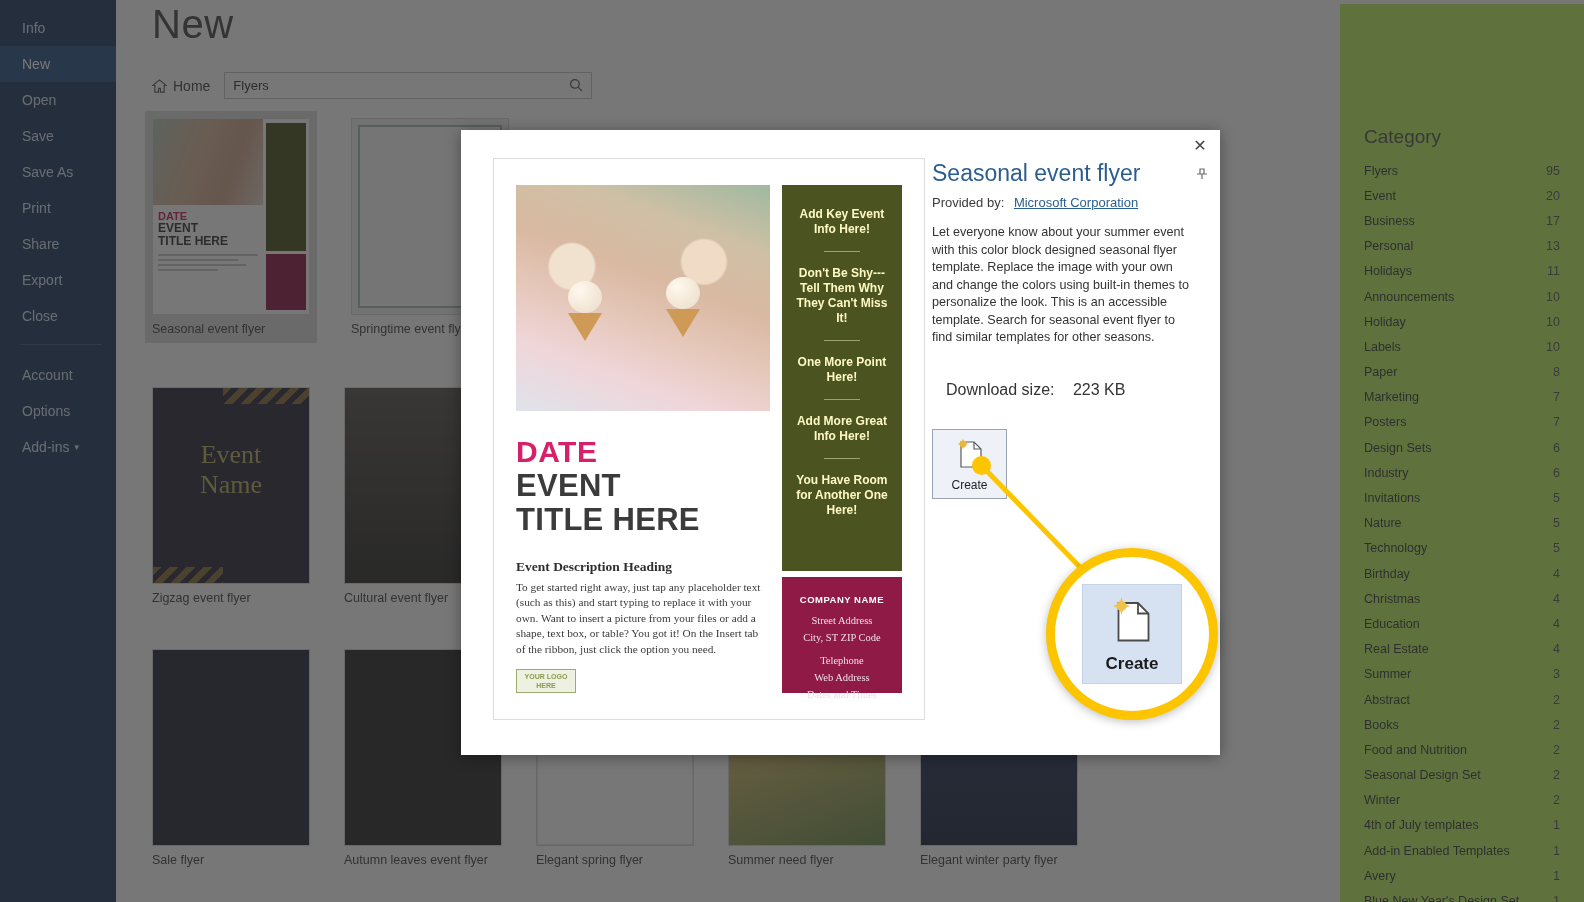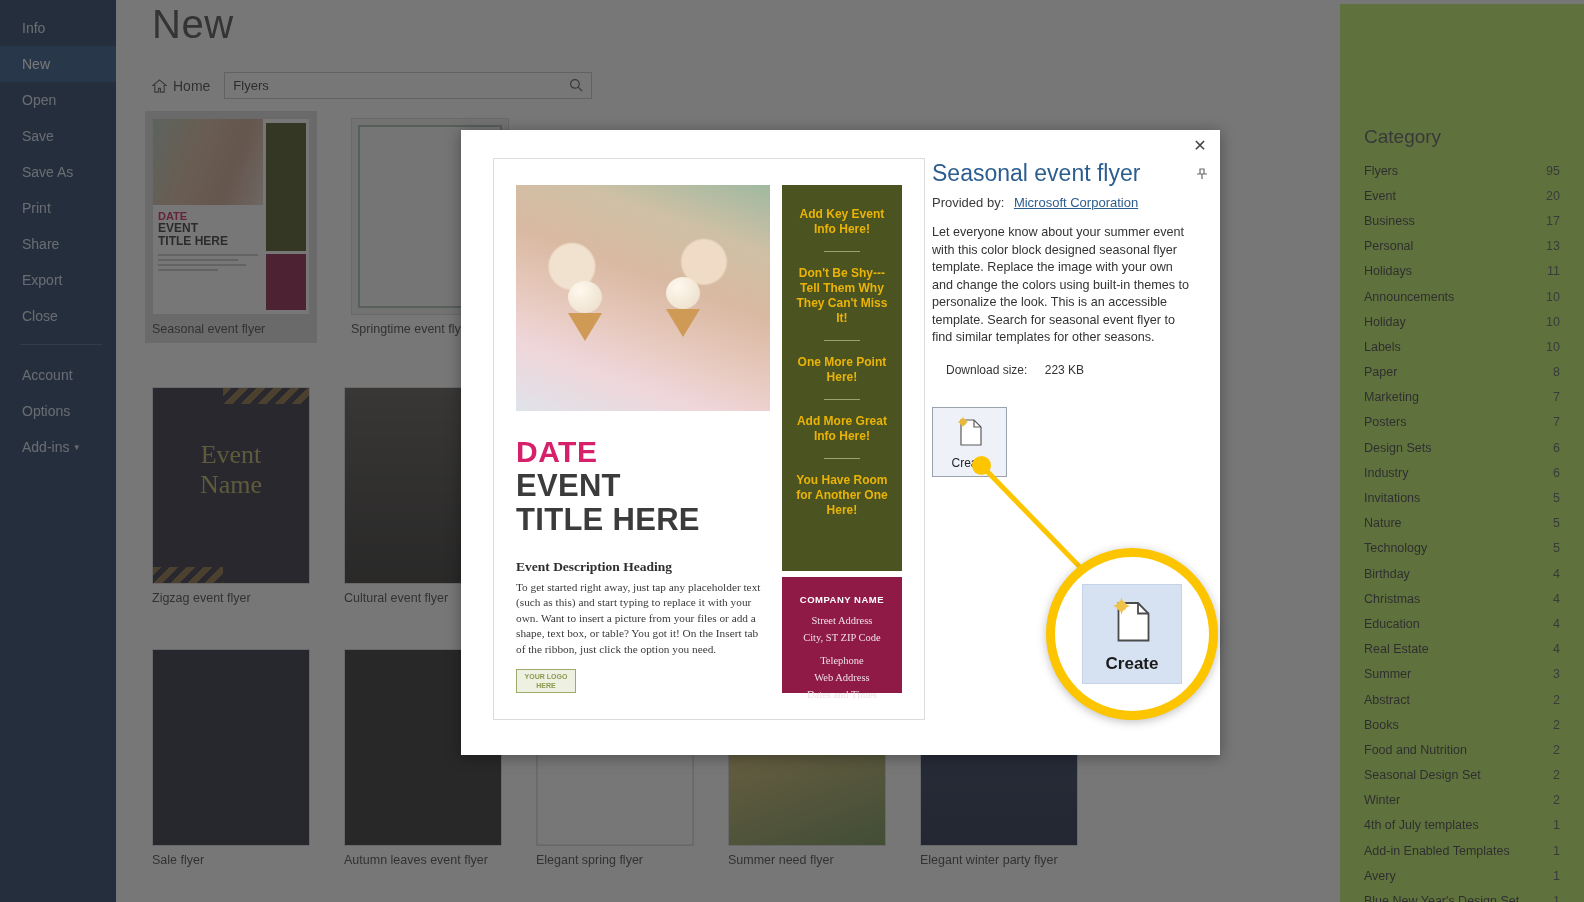--- a/index.html
+++ b/index.html
@@ -133,33 +133,33 @@
   .flyer-date { color: #d6206a; font-weight: bold; font-size: 30px; letter-spacing: .5px; margin-top: 24px; }
   .flyer-title { color: #3b3b3b; font-weight: bold; font-size: 31px; line-height: 34px; letter-spacing: .3px; }
   .flyer-sub { font-family: "Liberation Serif", serif; font-weight: bold; font-size: 13.5px; color: #2f2f2f; margin-top: 22px; }
   .flyer-body { font-family: "Liberation Serif", serif; font-size: 11.3px; color: #3a3a3a; line-height: 15.5px; margin-top: 5px; }
   .logo-box {
     margin-top: 12px; width: 60px; height: 27px; border: 1px solid #9bab6e; background: #eef0e2;
     color: #8a9a4e; font-size: 7px; font-weight: bold; text-align: center;
     display: flex; align-items: center; justify-content: center; line-height: 9px;
   }
   .flyer-side { width: 124px; margin-left: 12px; display: flex; flex-direction: column; }
-  .side-green { background: #4b5320; flex: 1; padding: 22px 10px; color: #eab308;
+  .side-green { background: #4b5320; flex: 1; padding: 22px 10px; color: #fef9c3;
     text-align: center; font-size: 12px; font-weight: bold; line-height: 15px; }
   .side-green .sep { width: 36px; height: 1px; background: #9aa472; margin: 14px auto; }
   .side-pink { background: #8e1a45; height: 116px; margin-top: 6px; color: #f0dfe6;
     text-align: center; padding: 14px 6px; font-family: "Liberation Serif", serif; font-size: 10.5px; line-height: 17px; }
   .side-pink .cn { font-family: "Liberation Sans", sans-serif; font-weight: bold; font-size: 9.5px; letter-spacing: .5px; color: #fff; margin-bottom: 4px; }
 
   .detail-pane { flex: 1; padding: 30px 30px 0 8px; }
   .tpl-name { font-size: 23px; color: #2c5d8f; font-weight: 300; }
   .provided { font-size: 13px; color: #3a3a3a; margin-top: 8px; }
   .provided a { color: #2c5d8f; text-decoration: underline; margin-left: 6px; }
   .tpl-desc { font-size: 12.6px; color: #333; line-height: 17.5px; margin-top: 14px; }
-  .dl-size { font-size: 12px; color: #333; margin-top: 16px; }
+  .dl-size { font-size: 16px; color: #333; margin-top: 34px; }
   .dl-size span { margin-left: 14px; }
   .create-btn {
     margin-top: 30px; width: 75px; height: 70px; border: 1px solid #9aa3ad; background: #eef2f8;
     display: flex; flex-direction: column; align-items: center; justify-content: center; cursor: pointer;
   }
   .create-btn .lbl { font-size: 12px; color: #222; margin-top: 6px; }
 
   
   .callout-line { position: absolute; left: 0; top: 0; width: 1584px; height: 902px; pointer-events: none; }
   .callout-dot {

